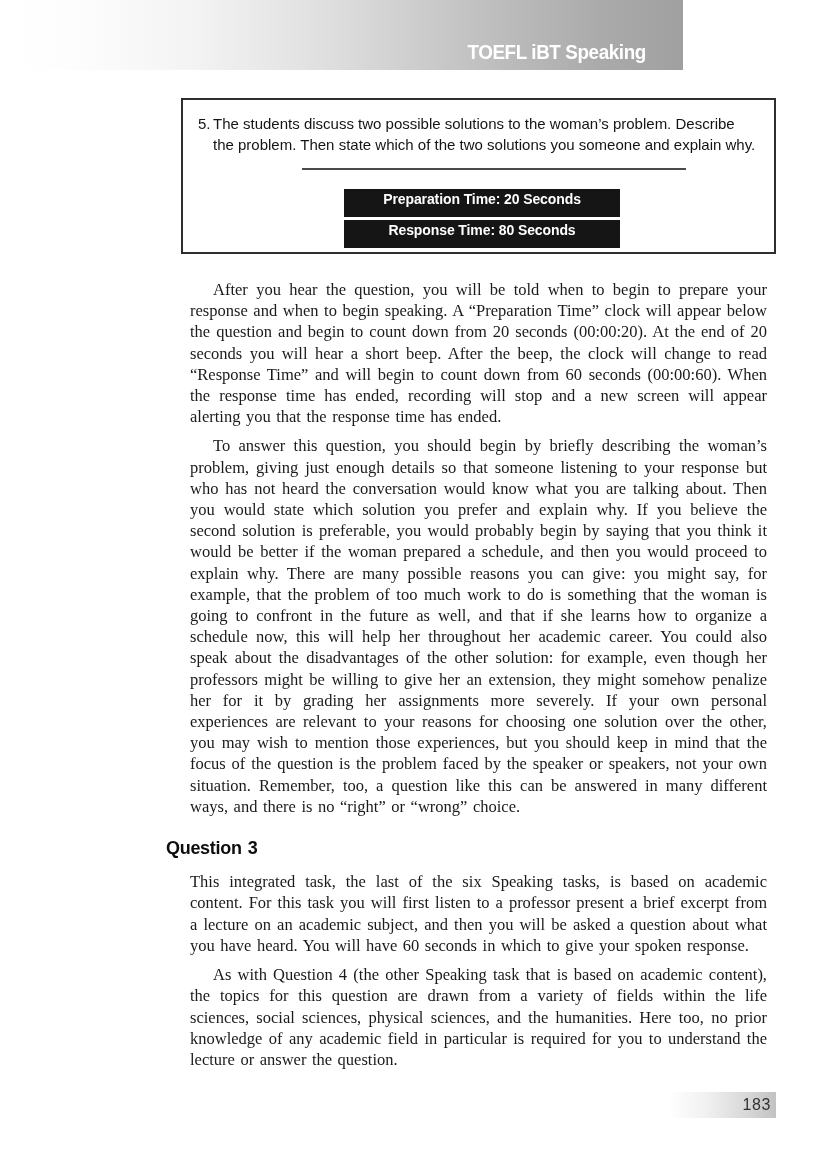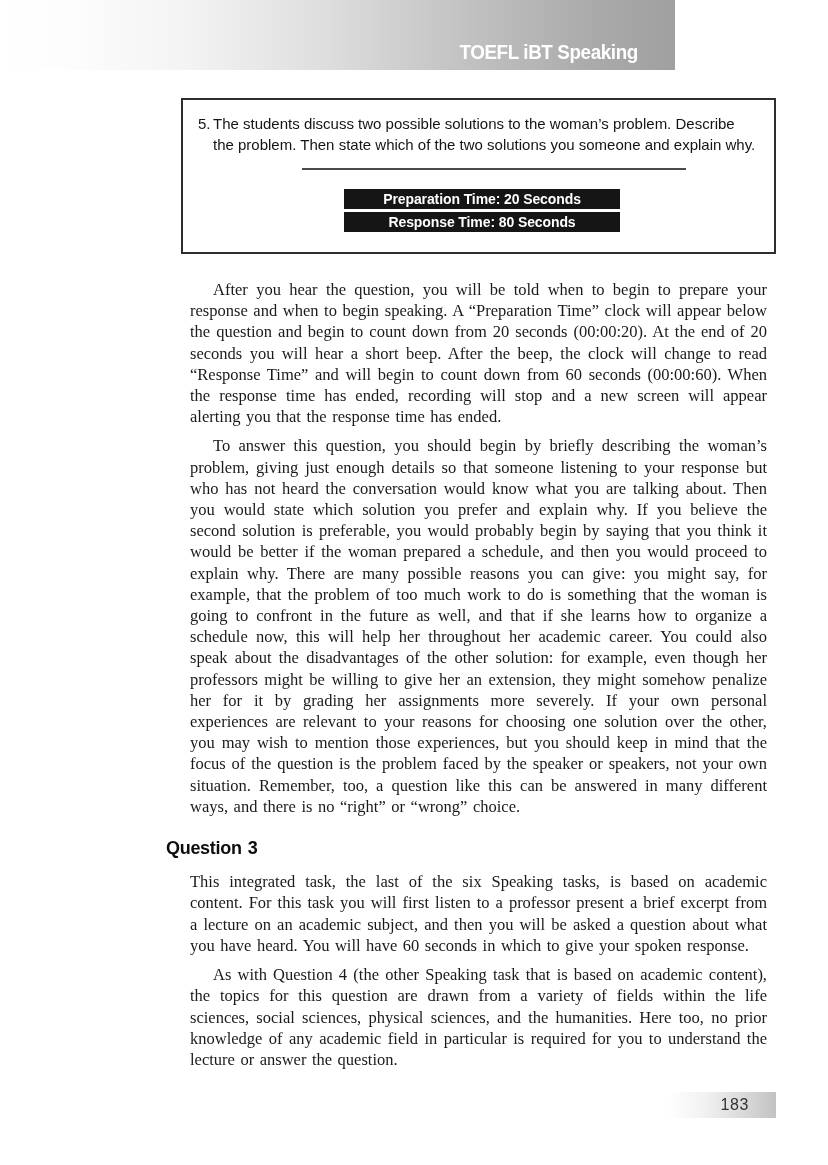--- a/index.html
+++ b/index.html
@@ -6,21 +6,21 @@
   .page{
     position:relative;
     width:828px;height:1165px;
     background:#ffffff;
     overflow:hidden;
     font-family:"Liberation Serif", serif;
   }
 
   
   .header-band{
-    position:absolute;top:0;left:0;
+    position:absolute;top:0;left:8px;
     width:675px;height:70px;
     background:linear-gradient(to right,
       #ffffff 0%, #fdfdfd 10%, #f3f3f3 28%,
       #dedede 48%, #c3c3c3 68%, #aaaaaa 88%, #a0a0a0 100%);
   }
   .header-title{
     position:absolute;right:37px;bottom:6px;
     font-family:"Liberation Sans", sans-serif;
     font-weight:bold;font-size:20px;letter-spacing:-0.4px;
     color:#ffffff;
@@ -43,21 +43,21 @@
     font-size:15px;line-height:21px;color:#141414;
   }
   .question-num{flex:0 0 15px;}
   .question-text{flex:1;}
   .divider-line{
     width:384px;height:0;
     border-top:2px solid #4a4a4a;
     margin:13px 0 0 104px;
   }
   .time-bar{
-    width:276px;height:20px;
+    width:276px;height:28px;
     margin-left:146px;
     background:#151515;color:#ffffff;
     font-family:"Liberation Sans", sans-serif;
     font-weight:bold;font-size:14px;line-height:20px;
     letter-spacing:-0.1px;text-align:center;
   }
   .time-bar.first{margin-top:19px;}
   .time-bar.second{margin-top:3px;}
 
   
@@ -77,21 +77,21 @@
   }
 
   
   .pagenum-bar{
     position:absolute;left:668px;top:1092px;
     width:108px;height:26px;
     background:linear-gradient(to right,#ffffff 0%,#f1f1f1 35%,#d6d6d6 75%,#c2c2c2 100%);
   }
   .pagenum-text{
     display:block;text-align:right;
-    padding-right:27px;
+    padding-right:5px;
     font-family:"Liberation Sans", sans-serif;
     font-size:16px;line-height:26px;letter-spacing:0.6px;
     color:#333333;
   }
 </style>
 </head>
 <body>
 
 <div class="page">
 

